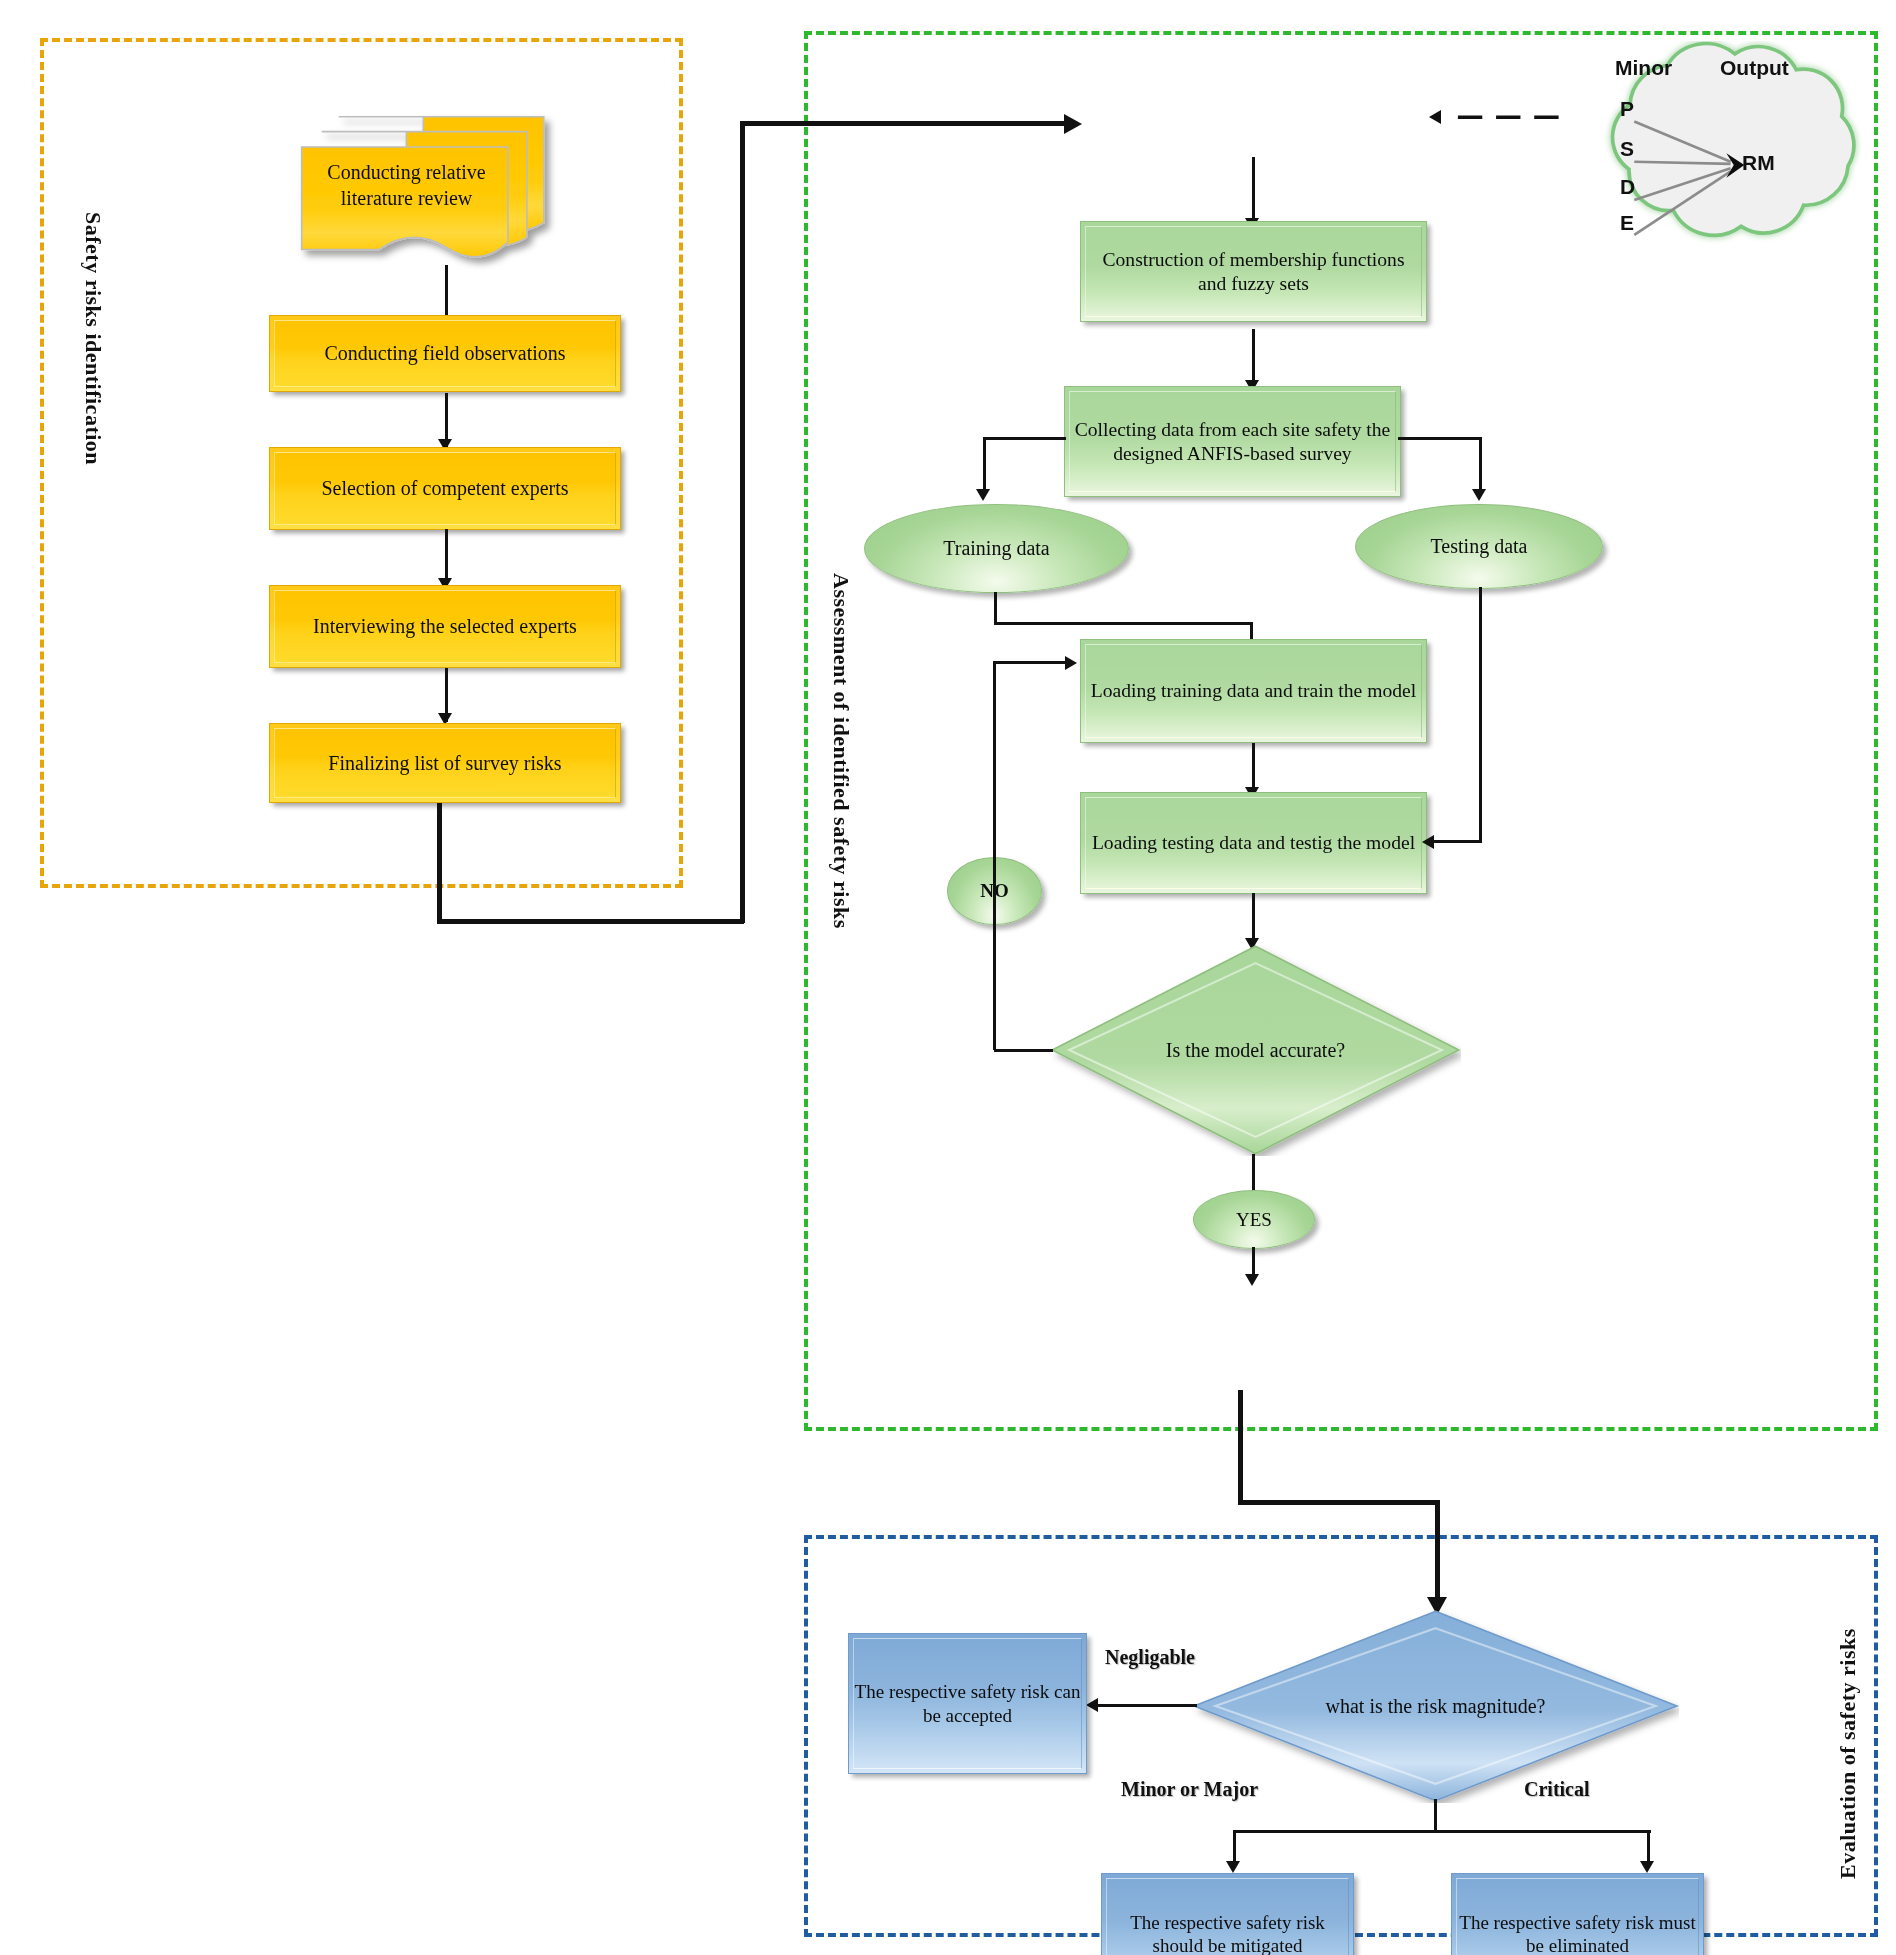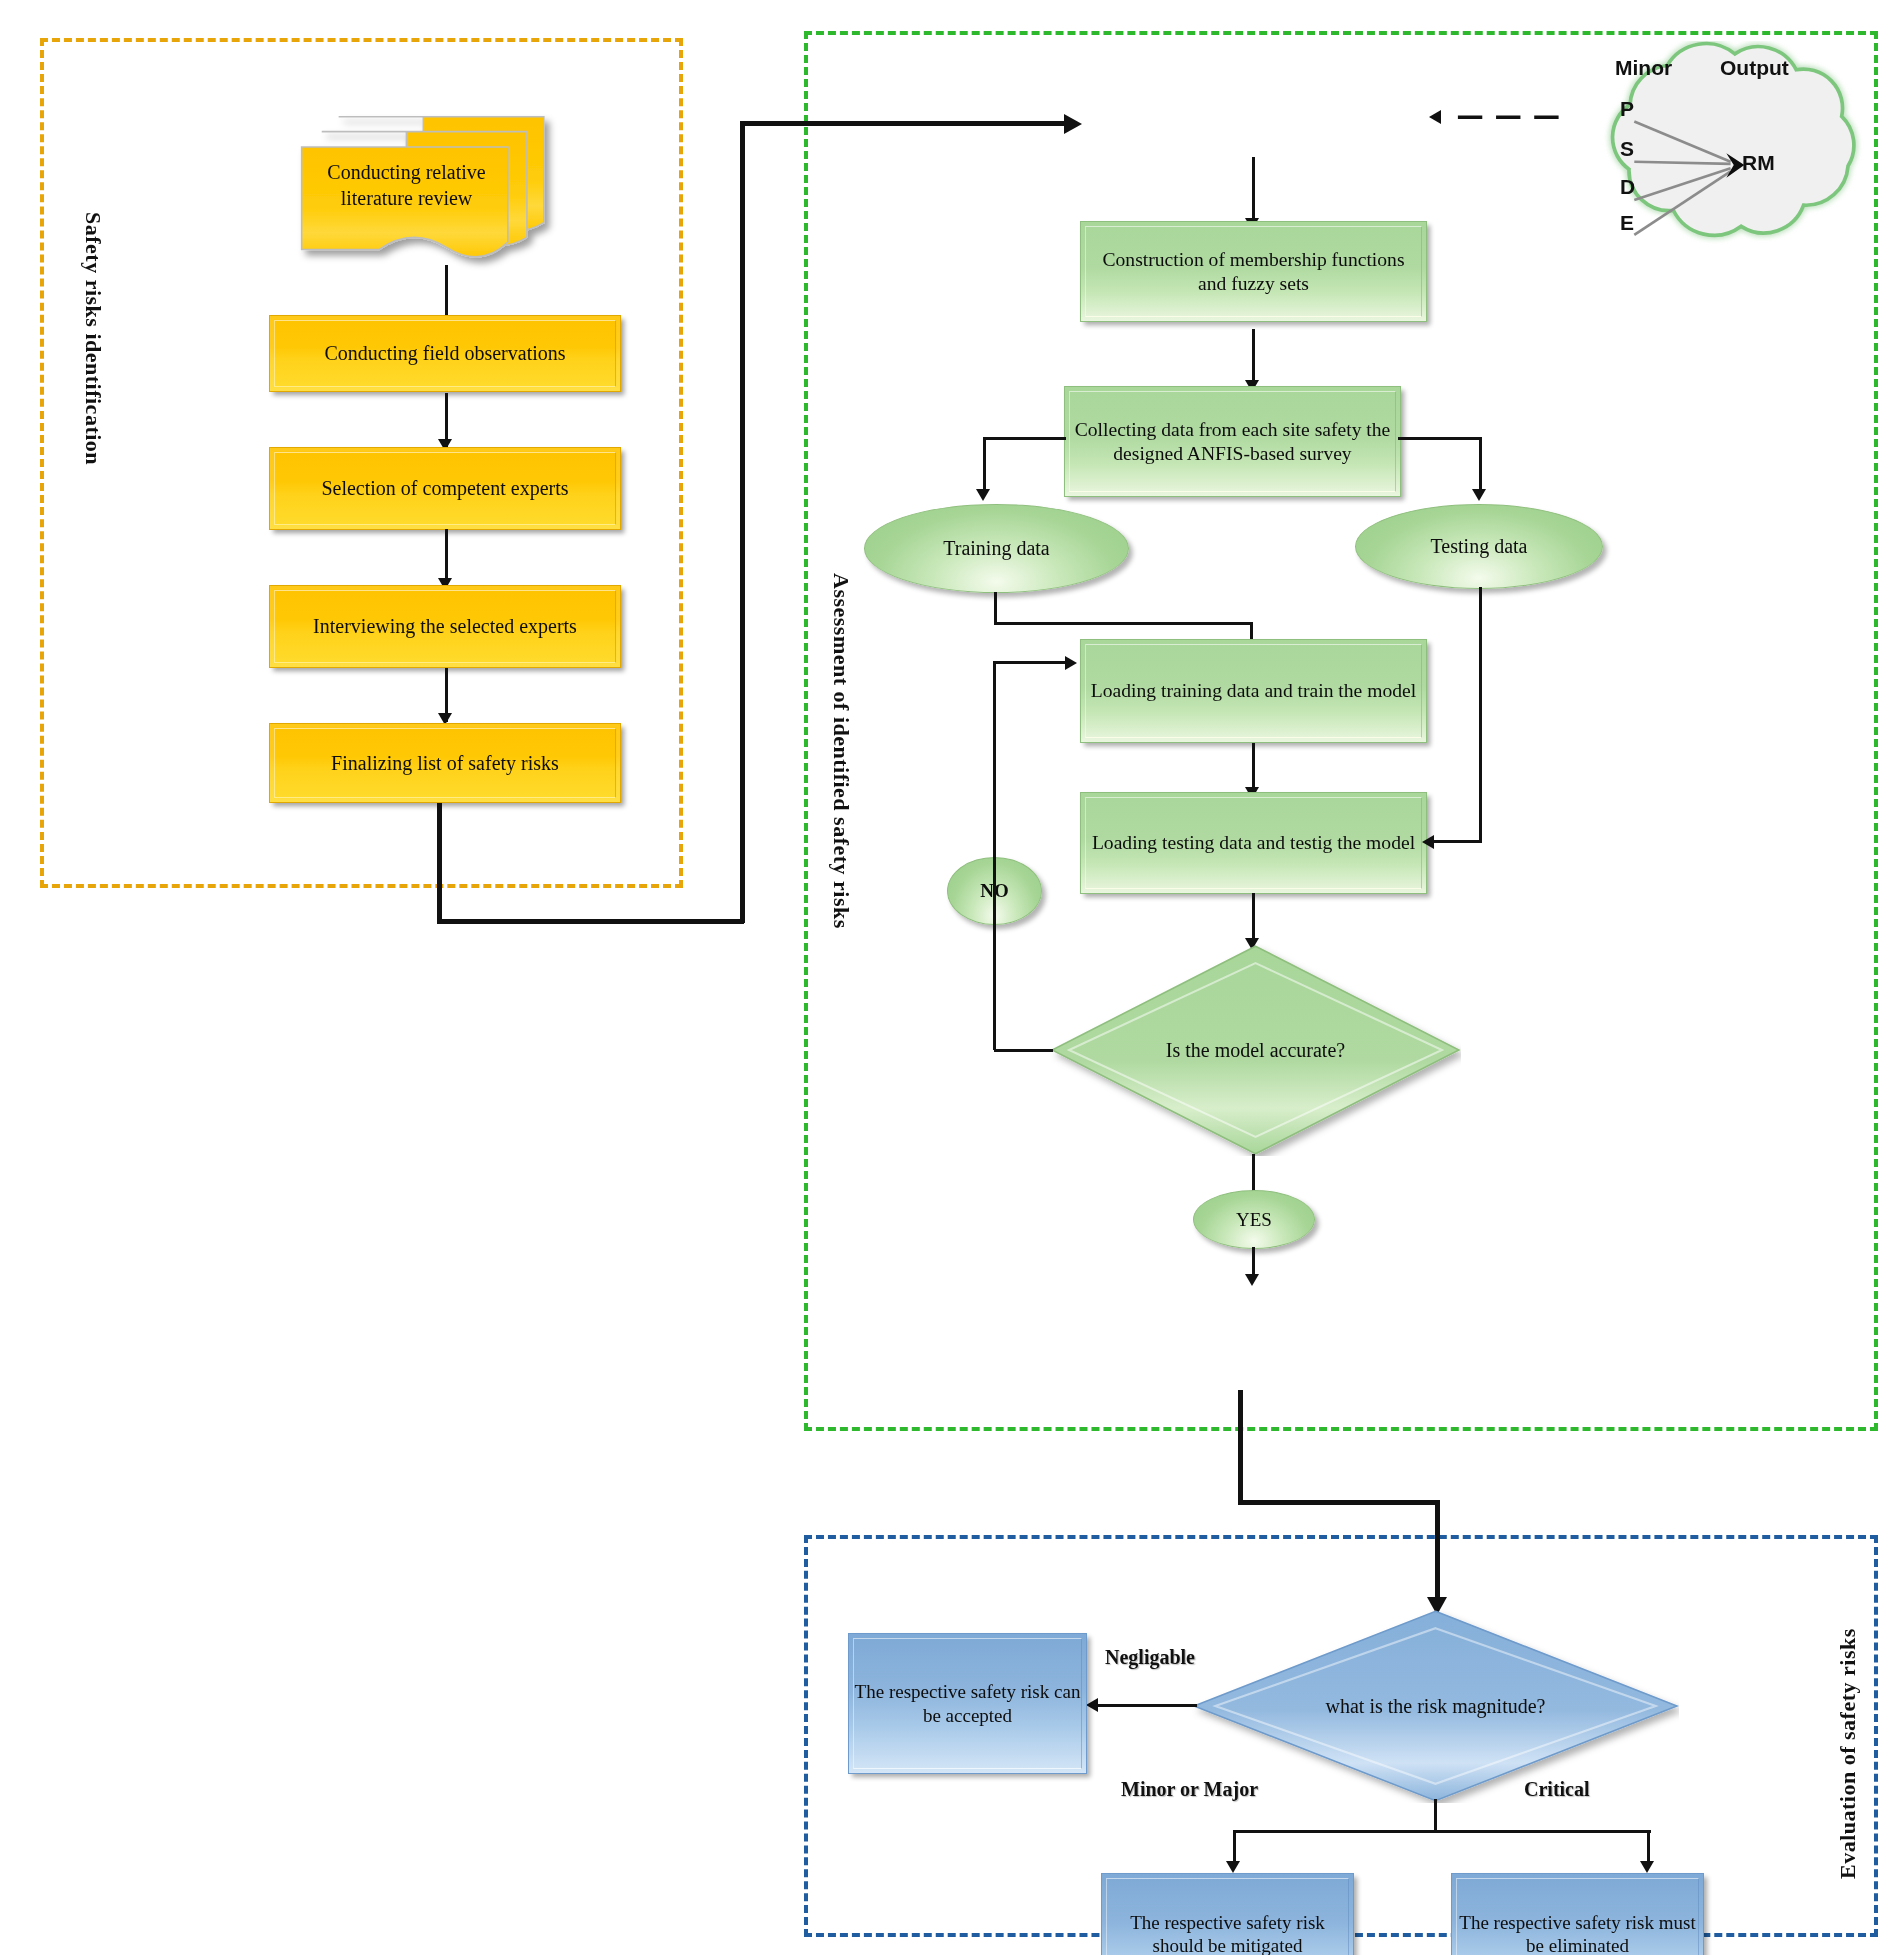--- a/index.html
+++ b/index.html
@@ -178,21 +178,21 @@
   <div class="arrow-d" style="left:438px;top:578px;"></div>
 
   <div class="node box-yellow" style="left:269px;top:585px;width:352px;height:83px;font-size:20px;">
     <span>Interviewing the selected experts</span>
   </div>
 
   <div class="ln ln-v" style="left:445px;top:668px;height:54px;"></div>
   <div class="arrow-d" style="left:438px;top:713px;"></div>
 
   <div class="node box-yellow" style="left:269px;top:723px;width:352px;height:80px;font-size:20px;">
-    <span>Finalizing  list of safety risks</span>
+    <span>Finalizing  list of survey risks</span>
   </div>
 
   <div class="ln ln-thick-v" style="left:437px;top:803px;height:120px;"></div>
   <div class="ln ln-thick-h" style="left:437px;top:919px;width:307px;"></div>
   <div class="ln ln-thick-v" style="left:740px;top:121px;height:802px;"></div>
   <div class="ln ln-thick-h" style="left:740px;top:121px;width:328px;"></div>
   <div class="arrow-r-big" style="left:1064px;top:114px;"></div>
 
 
   <svg class="cloud" style="left:1426px;top:104px;width:138px;height:26.5px;" width="138" height="26.5" viewBox="0 0 260 50">

